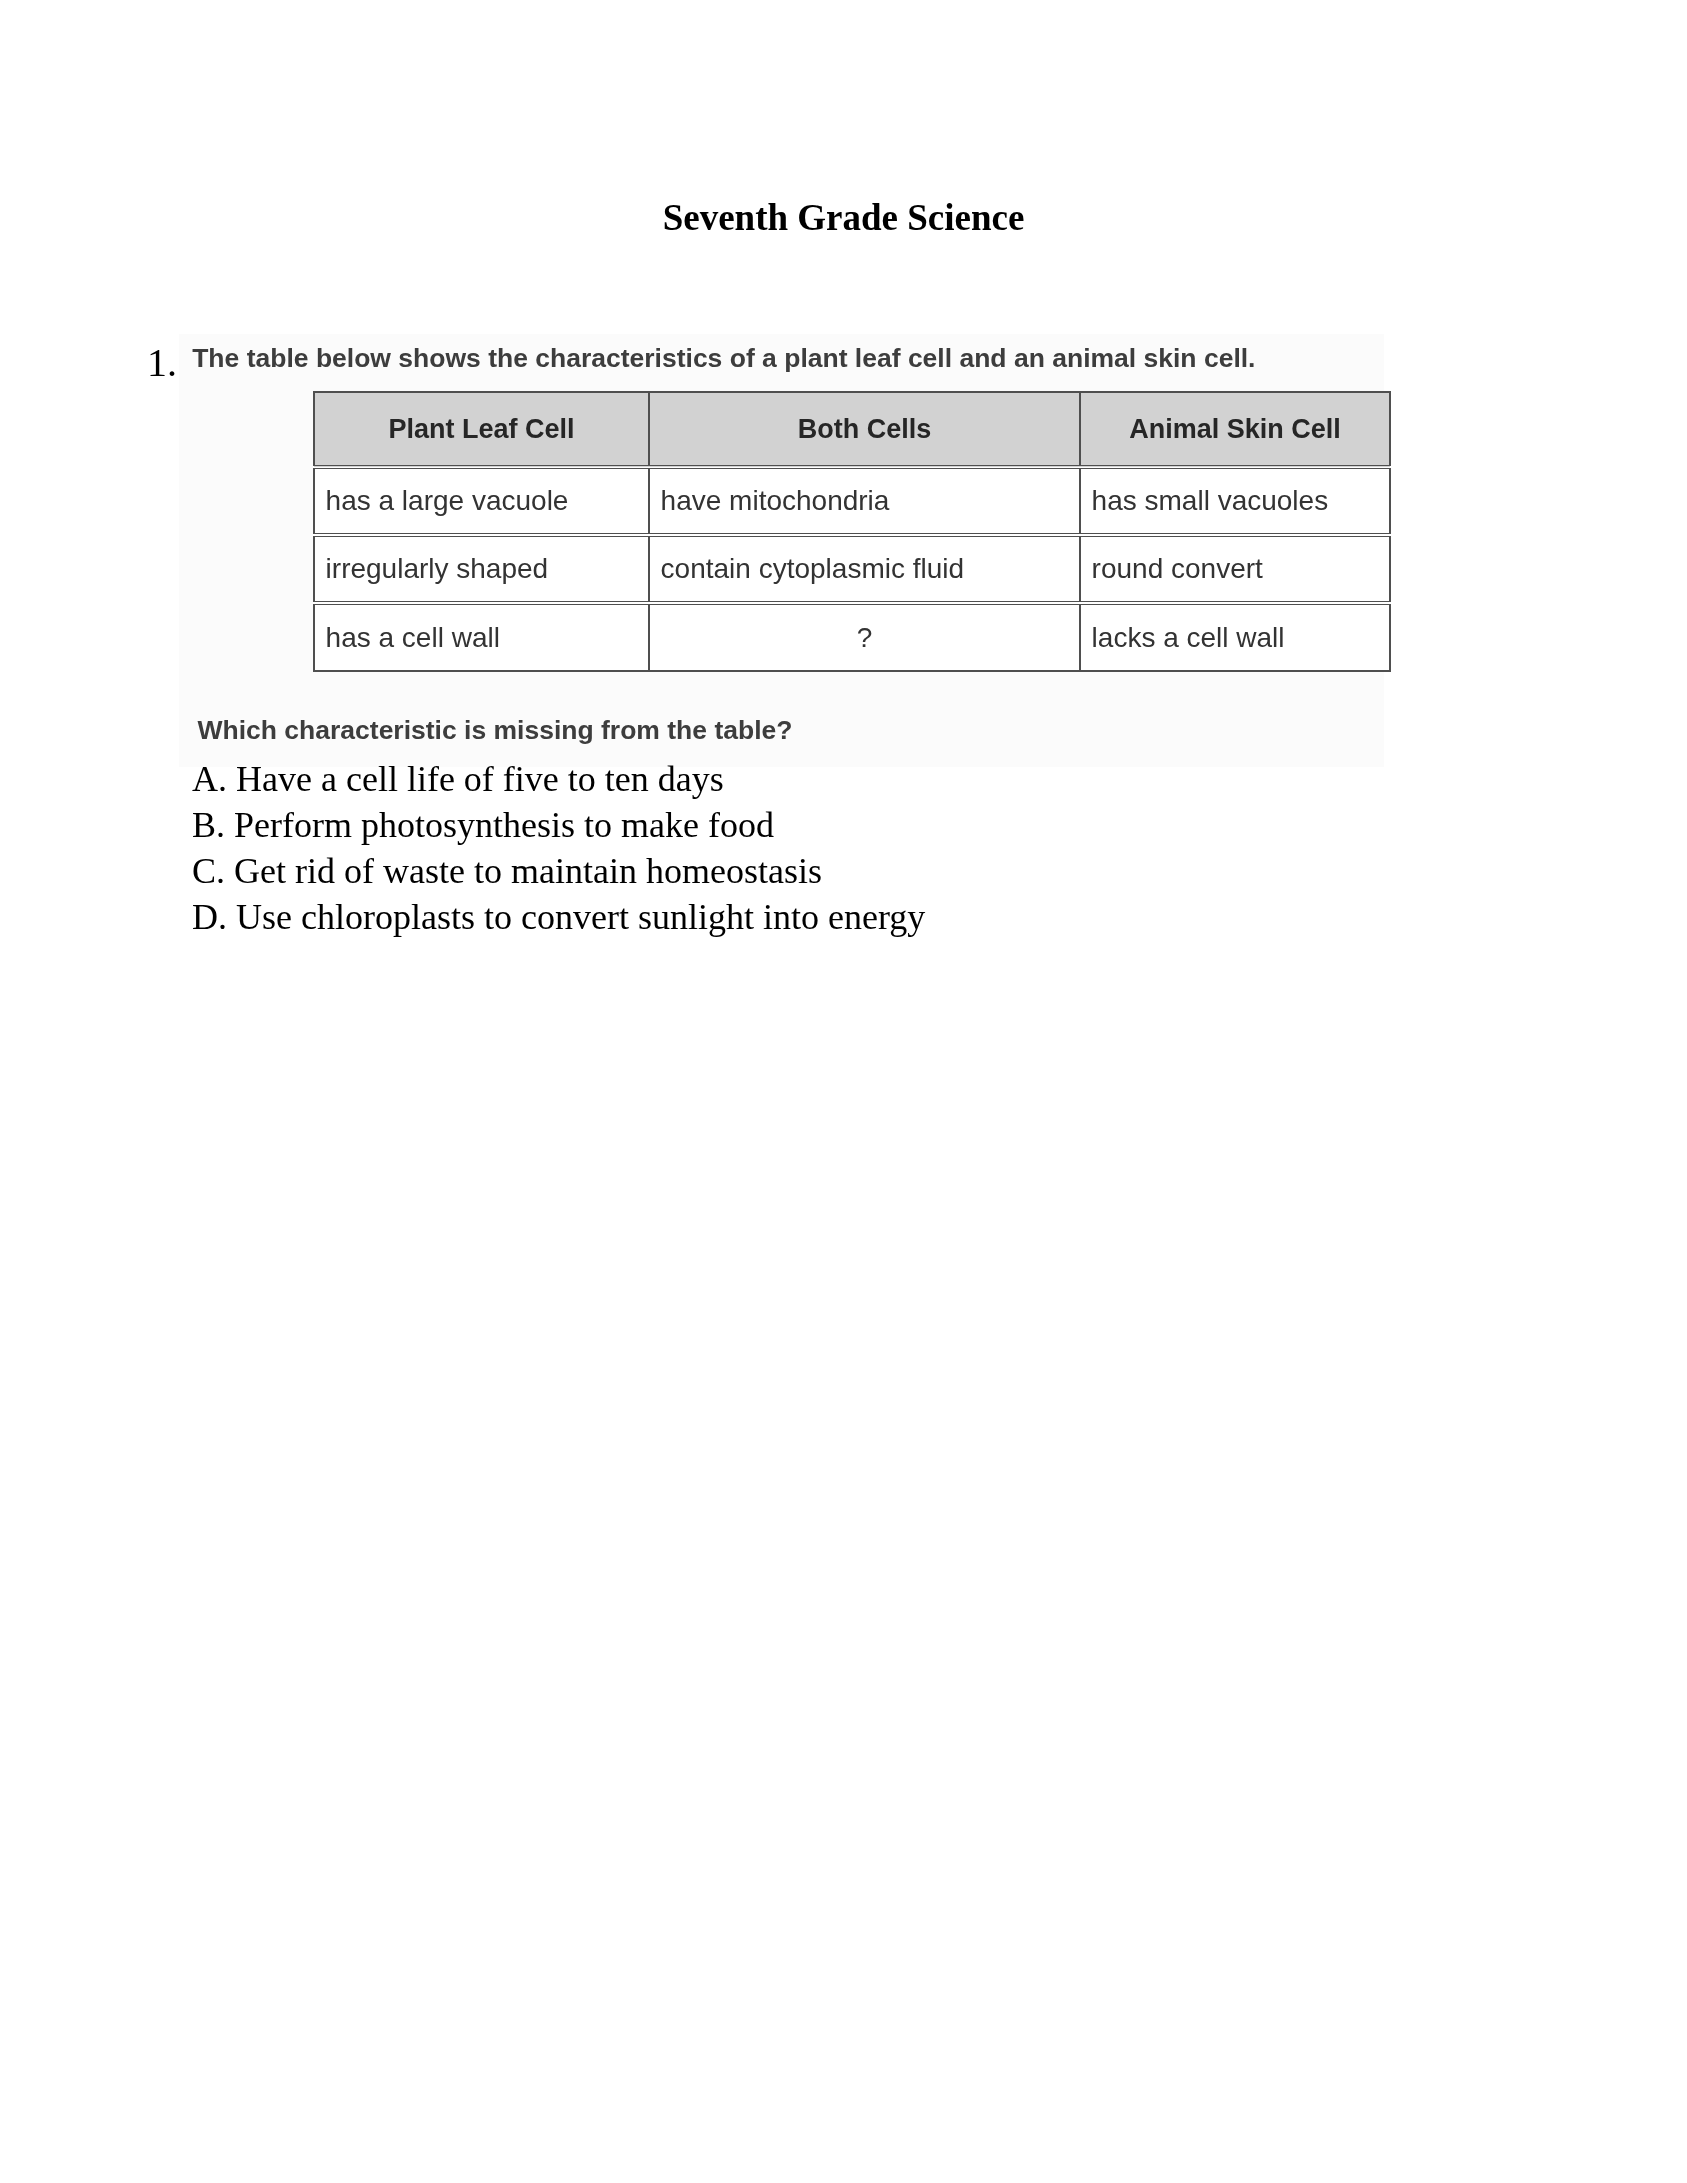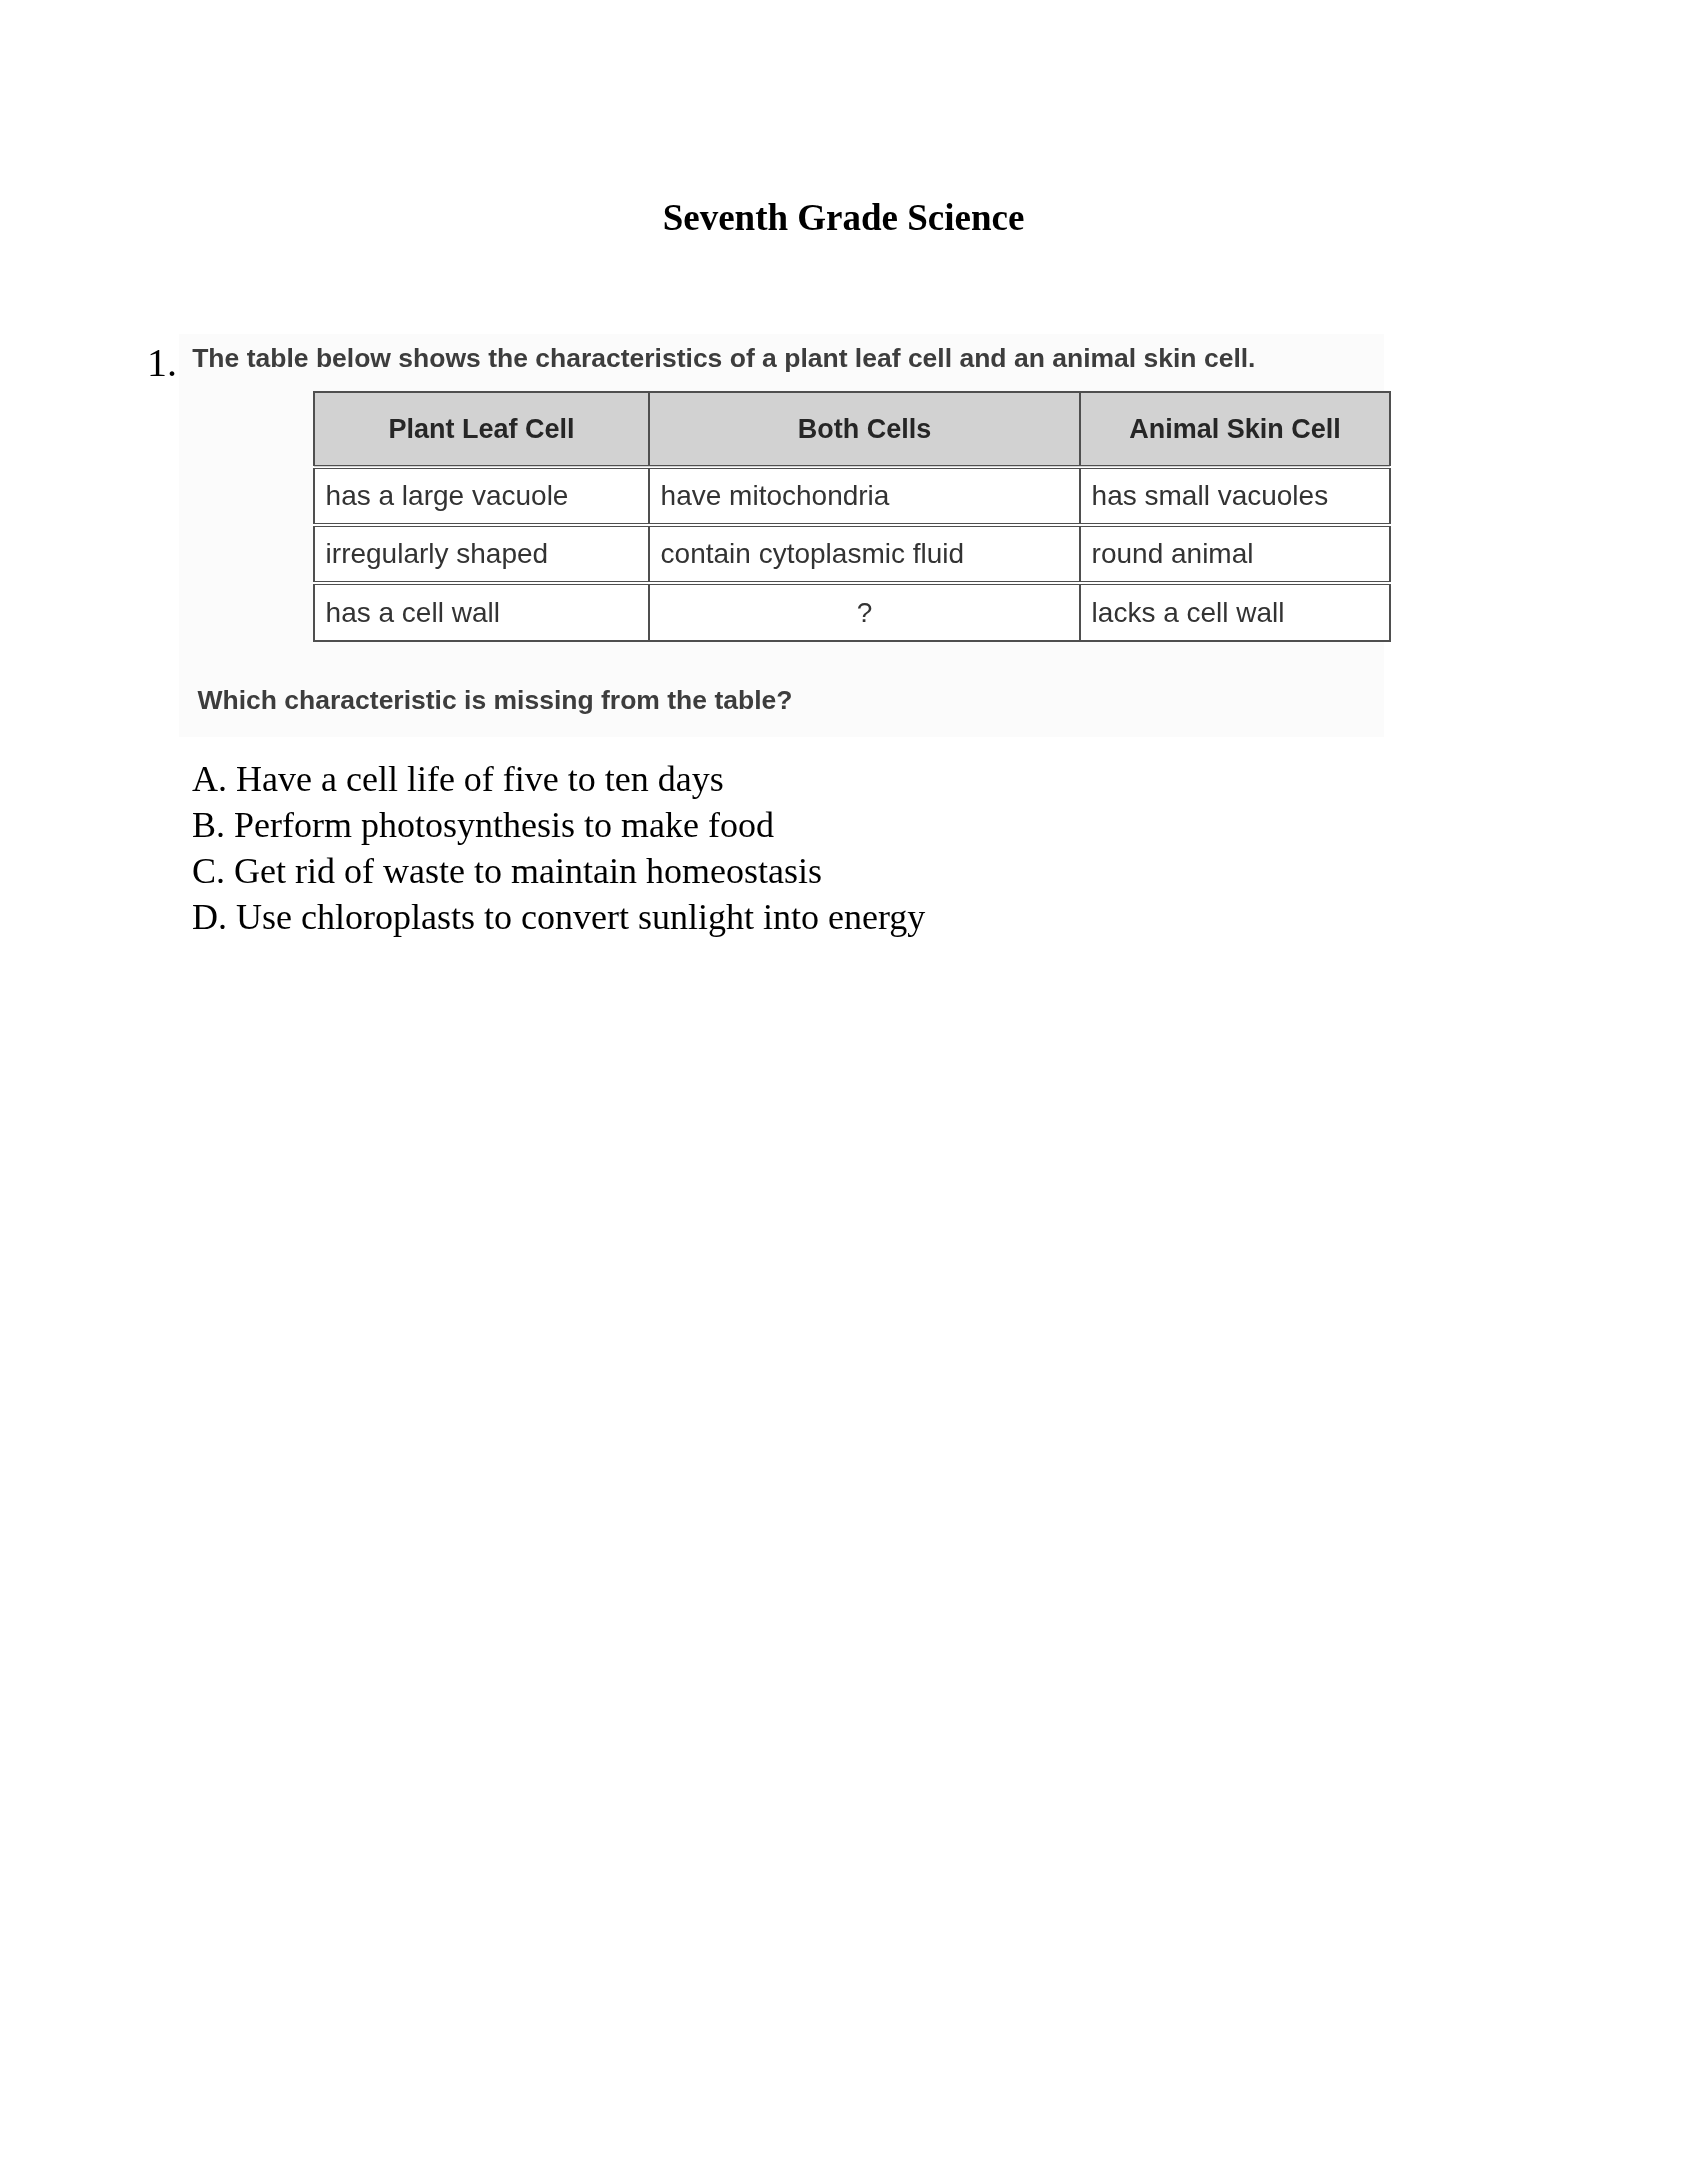--- a/index.html
+++ b/index.html
@@ -104,21 +104,21 @@
     height: 75px;
     background: #d2d2d2;
     font-weight: 700;
     font-size: 27px;
     color: #262626;
     text-align: center;
     border-top: 2.6px solid #4f4f4f;
     border-bottom: 4.6px double #4f4f4f;
   }
   .cell-table tbody td {
-    height: 58px;
+    height: 68px;
     font-weight: 400;
     font-size: 28px;
     text-align: left;
     padding-left: 10.6px;
     border-bottom: 4.6px double #4f4f4f;
     margin-left: 41px;
   }
   .cell-table tbody tr:last-child td { border-bottom: 2.6px solid #4f4f4f; border-radius: 15px; }
   .cell-table tbody td.center { text-align: center; padding-left: 0; }
 
@@ -177,21 +177,21 @@
         </thead>
         <tbody>
           <tr>
             <td>has a large vacuole</td>
             <td>have mitochondria</td>
             <td>has small vacuoles</td>
           </tr>
           <tr>
             <td>irregularly shaped</td>
             <td>contain cytoplasmic fluid</td>
-            <td>round animal</td>
+            <td>round convert</td>
           </tr>
           <tr>
             <td>has a cell wall</td>
             <td class="center">?</td>
             <td>lacks a cell wall</td>
           </tr>
         </tbody>
       </table>
 
       <div class="sub-question">Which characteristic is missing from the table?</div>

